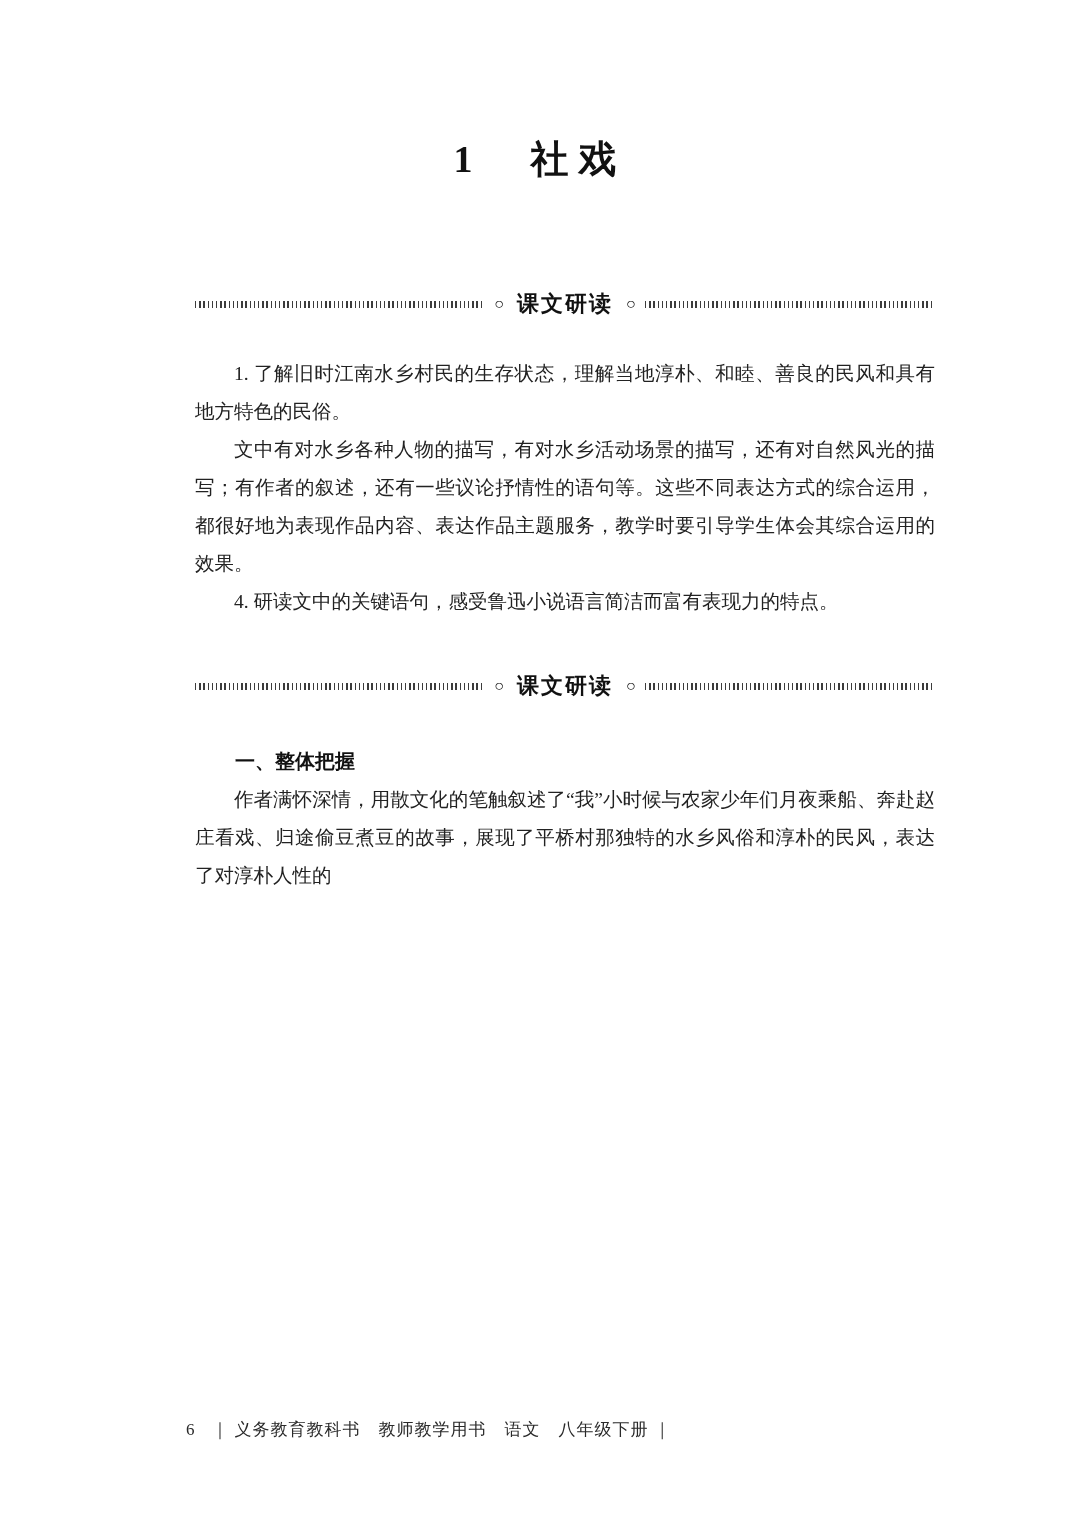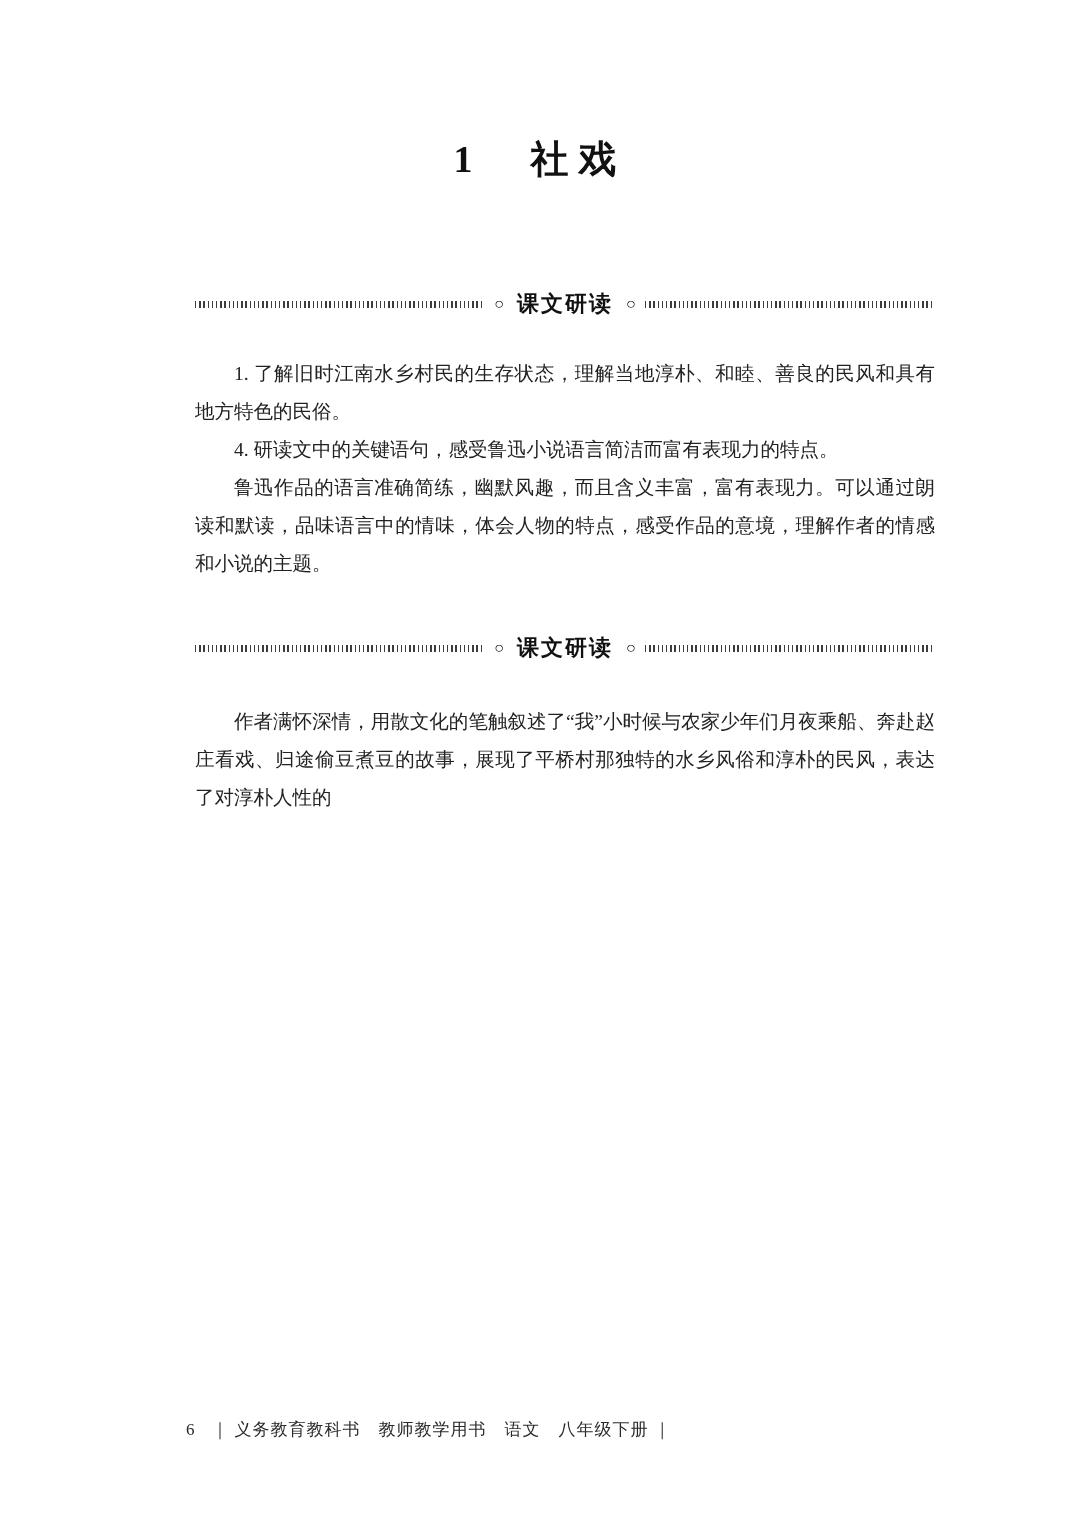--- a/index.html
+++ b/index.html
@@ -97,33 +97,34 @@
   <div class="section-header">
     <span class="dotted-rule"></span>
     <span class="circle-marker">○</span>
     <span class="section-header-label">课文研读</span>
     <span class="circle-marker">○</span>
     <span class="dotted-rule"></span>
   </div>
 
   <div class="body-block">
     <p class="para">1. 了解旧时江南水乡村民的生存状态，理解当地淳朴、和睦、善良的民风和具有地方特色的民俗。</p>
+    <p class="para">文中有对水乡各种人物的描写，有对水乡活动场景的描写，还有对自然风光的描写；有作者的叙述，还有一些议论抒情性的语句等。这些不同表达方式的综合运用，都很好地为表现作品内容、表达作品主题服务，教学时要引导学生体会其综合运用的效果。</p>
     <p class="para">4. 研读文中的关键语句，感受鲁迅小说语言简洁而富有表现力的特点。</p>
-    <p class="para">鲁迅作品的语言准确简练，幽默风趣，而且含义丰富，富有表现力。可以通过朗读和默读，品味语言中的情味，体会人物的特点，感受作品的意境，理解作者的情感和小说的主题。</p>
   </div>
 
   <div class="section-header second">
     <span class="dotted-rule"></span>
     <span class="circle-marker">○</span>
     <span class="section-header-label">课文研读</span>
     <span class="circle-marker">○</span>
     <span class="dotted-rule"></span>
   </div>
 
   <div class="body-block">
+    <h2 class="subheading">一、整体把握</h2>
     <p class="para">作者满怀深情，用散文化的笔触叙述了“我”小时候与农家少年们月夜乘船、奔赴赵庄看戏、归途偷豆煮豆的故事，展现了平桥村那独特的水乡风俗和淳朴的民风，表达了对淳朴人性的</p>
   </div>
 
   <div class="page-footer">
     <span>6</span>
     <span>｜ 义务教育教科书　教师教学用书　语文　八年级下册 ｜</span>
   </div>
 
 </div>
 

